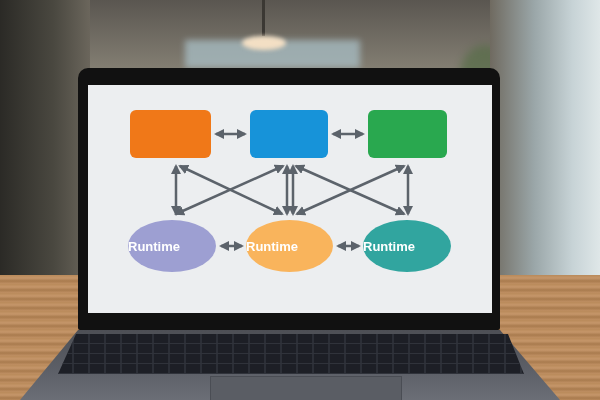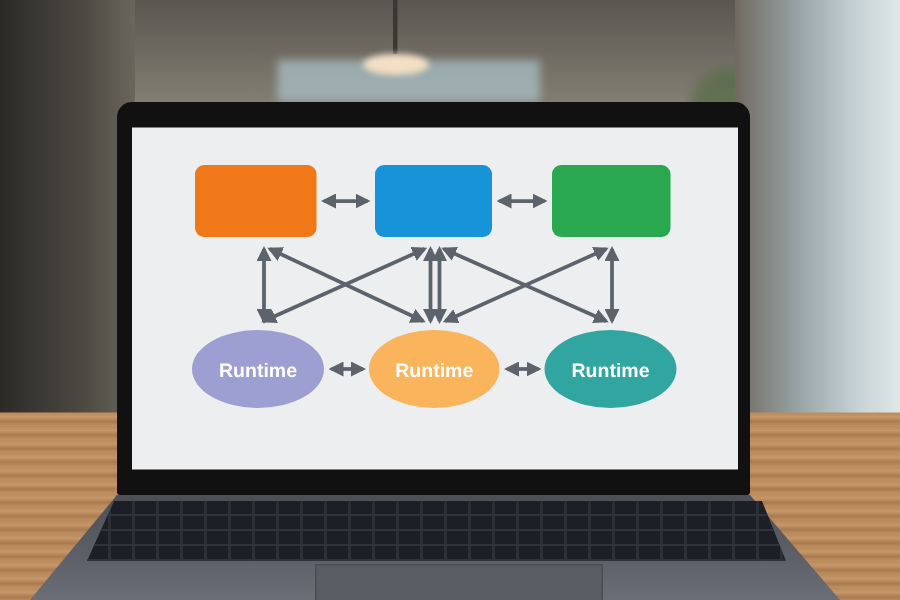--- a/index.html
+++ b/index.html
@@ -18,21 +18,21 @@
   .screen{position:absolute;left:88px;top:85px;width:404px;height:228px;background:#eceef0;}
   .deck{position:absolute;left:0;top:330px;width:600px;height:70px;
     clip-path:polygon(78px 0,500px 0,560px 70px,20px 70px);
     background:linear-gradient(180deg,#4d4f55,#5d6068 60%,#6b6e76);}
   .keyboard{position:absolute;left:58px;top:334px;width:466px;height:40px;
     clip-path:polygon(18px 0,450px 0,466px 40px,0 40px);
     background:repeating-linear-gradient(90deg,#1d1f26 0px,#1d1f26 14px,#2c2f37 14px,#2c2f37 16px);}
   .keyboard-rows{position:absolute;inset:0;background:repeating-linear-gradient(180deg,transparent 0,transparent 9px,#30333b 9px,#30333b 10px);}
   .trackpad{position:absolute;left:210px;top:376px;width:190px;height:24px;background:#5a5d64;border:1px solid #4a4d54;border-bottom:none;}
   .node-rect{position:absolute;border-radius:6px;}
-  .node-ellipse{position:absolute;border-radius:50%;display:flex;align-items:center;justify-content:center;
+  .node-ellipse{position:absolute;border-radius:50%;display:flex;align-items:center;justify-content:flex-start;
     color:#fff;font-family:"Liberation Sans",sans-serif;font-weight:bold;font-size:13px;}
   svg.edges{position:absolute;left:0;top:0;width:600px;height:400px;pointer-events:none;}
 </style>
 </head>
 <body>
 
 <div class="bg-layer">
   <div class="bg-left"></div>
   <div class="bg-window"></div>
   <div class="bg-lampcord"></div>

